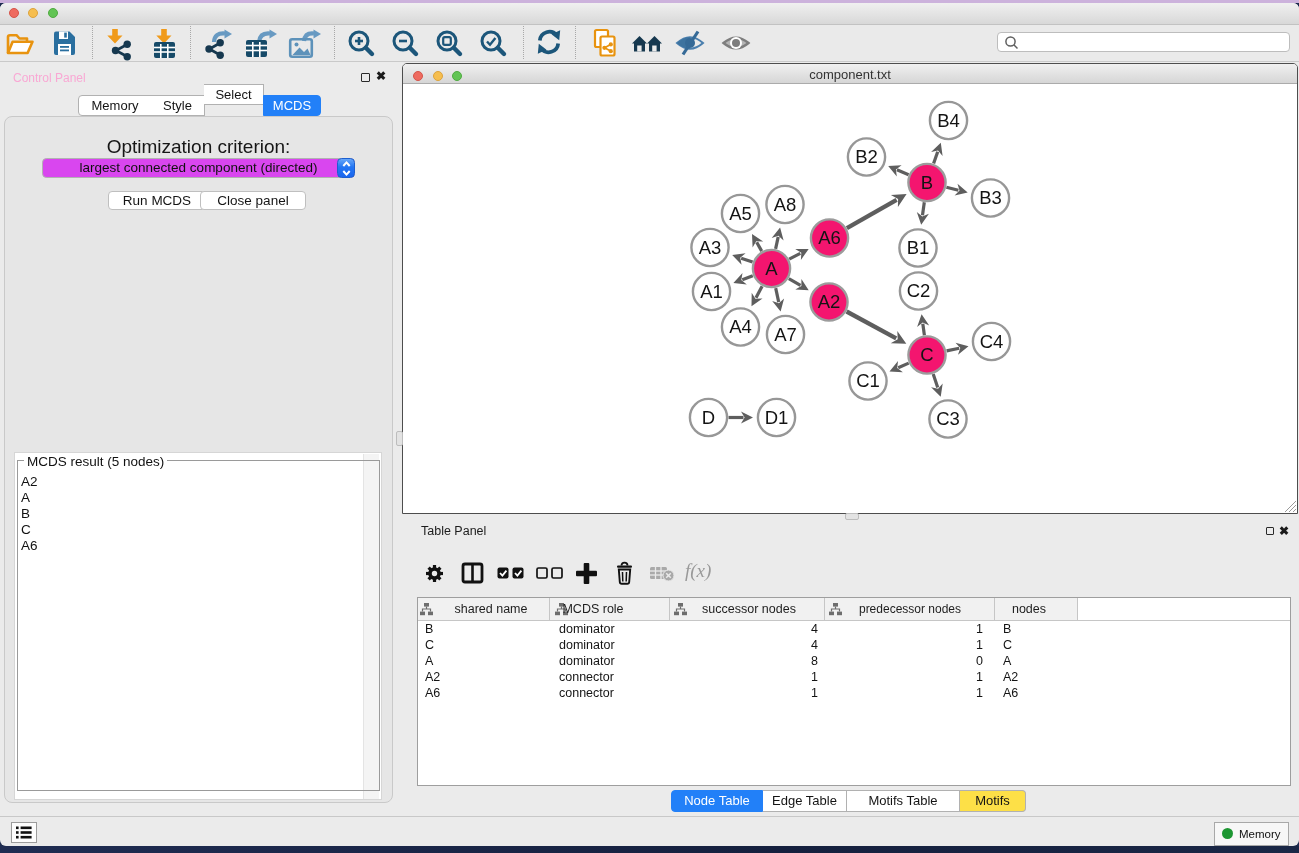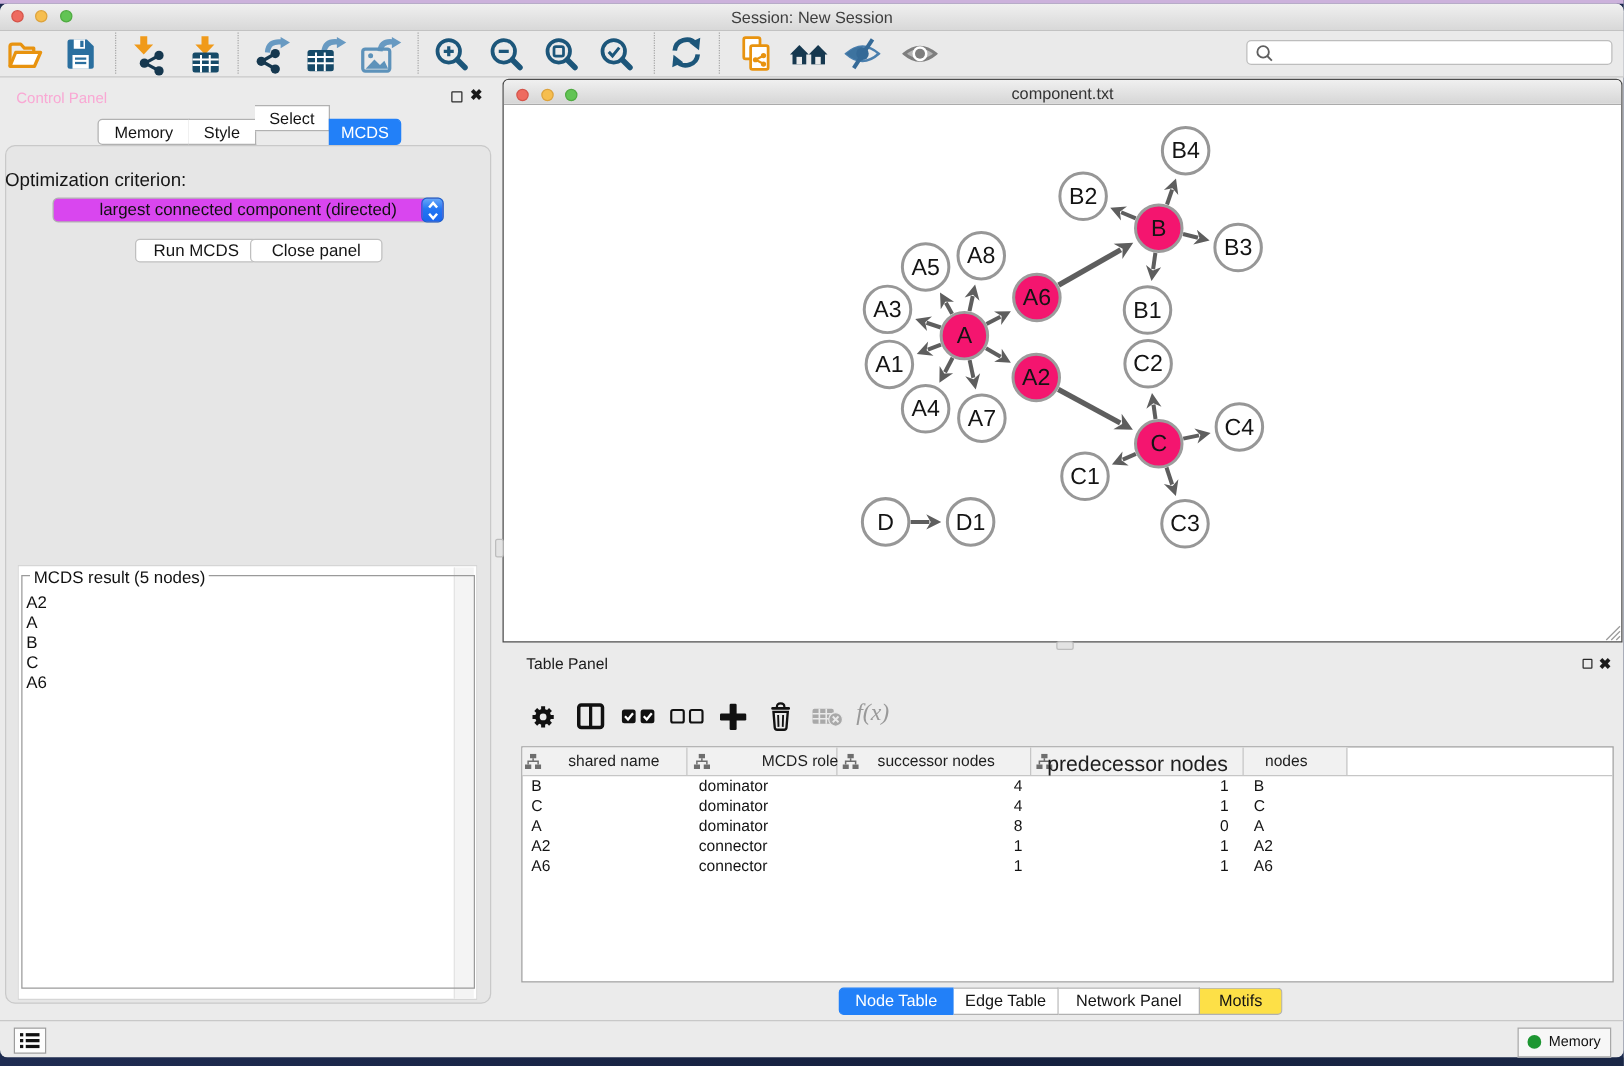--- a/index.html
+++ b/index.html
@@ -12,36 +12,35 @@
 .toolbar{position:absolute;left:0;top:25px;width:1299px;height:37px;background:#eaeaea;border-bottom:1px solid #c9c9c9}
 .tsep{position:absolute;top:26px;height:33px;width:0;border-left:1px dotted #a8a8a8}
 .icon{position:absolute}
 .search{position:absolute;left:997px;top:32px;width:293px;height:20px;background:#fff;border:1px solid #bdbdbd;border-radius:4px}
 .cp-title{position:absolute;left:13px;top:71px;font-size:12px;color:#f9a8d4}
 .wbtn{position:absolute;width:9px;height:9px;border:1.5px solid #2a2a2a;border-radius:1px}
 .xbtn{position:absolute;font-size:12px;font-weight:bold;color:#1a1a1a}
 .tab{position:absolute;height:21px;background:#fff;border:1px solid #b1b1b1;font-size:13px;color:#141414;text-align:center;line-height:19px}
 .tabsel{background:#2280f8;border-color:#2280f8;color:#fff}
 .inpanel{position:absolute;left:4px;top:116px;width:389px;height:687px;background:#e6e6e6;border:1px solid #c9c9c9;border-radius:8px}
-.optlabel{position:absolute;left:4px;top:136px;width:389px;text-align:left;font-size:15px;color:#161616}
+.optlabel{position:absolute;left:4px;top:136px;width:389px;text-align:center;font-size:19px;color:#161616}
 .select{position:absolute;left:42px;top:158px;width:313px;height:20px;background:#d946ef;border:1px solid #b2b2b2;border-radius:4.5px;font-size:13.5px;color:#111;text-align:center;line-height:18px}
 .spin{position:absolute;right:-1px;top:-1px;width:18px;height:20px;border-radius:4.5px;background:linear-gradient(#66a6f8,#2376f3 45%,#1b66ee);border:0.5px solid #1c5fd0}
 .btn{position:absolute;height:19px;background:#fff;border:1px solid #bfbfbf;border-radius:4px;font-size:13.5px;color:#151515;text-align:center;line-height:17px}
 .listbox{position:absolute;left:14px;top:452px;width:368px;height:348px;background:#fff;border:1px solid #d6d6d6}
 .lscroll{position:absolute;right:2px;top:1px;width:16px;height:345px;background:#f4f4f4;border-left:1px solid #e4e4e4}
 .fieldset{position:absolute;left:17px;top:460px;width:363px;height:331px;border:1px solid #9a9a9a}
 .fleg{position:absolute;left:24px;top:454px;font-size:13.5px;color:#111;background:#fff;padding:0 3px}
 .litem{position:absolute;left:21px;font-size:13.5px;color:#111}
 </style></head><body>
 <div class="desktop">
 <div class="lav"></div>
 <div class="win"></div>
 <div class="navy"></div>
 <div class="titlebar">
- <div class="t">Session: New Session</div>
  <div class="light" style="left:8.5px;background:#ee6b60;border:0.5px solid #d5544a"></div>
  <div class="light" style="left:28px;background:#f6be4f;border:0.5px solid #dda33c"></div>
  <div class="light" style="left:47.5px;background:#62c454;border:0.5px solid #4fab41"></div>
 </div>
 <div class="toolbar"></div>
 <div class="tsep" style="left:92px"></div>
 <div class="tsep" style="left:190px"></div>
 <div class="tsep" style="left:334px"></div>
 <div class="tsep" style="left:523px"></div>
 <div class="tsep" style="left:575px"></div>
@@ -389,23 +388,23 @@
  <g fill="#6e6e6e">
         <rect x="4" y="0" width="5" height="3.6"></rect>
         <rect x="0" y="8.6" width="5" height="3.6"></rect>
         <rect x="8" y="8.6" width="5" height="3.6"></rect>
       </g>
  <g stroke="#6e6e6e" stroke-width="1.2" fill="none">
         <path d="M6.5 3.6 V6 M2.5 8.6 V6 H10.5 V8.6"></path>
       </g>
 </svg>
 <div style="position:absolute;left:401px;top:602px;width:180px;text-align:center;font-size:12.5px;color:#1e1e1e">shared name</div>
-<div style="position:absolute;left:550px;top:602px;width:180px;text-align:center;font-size:12.5px;color:#1e1e1e">MCDS role</div>
+<div style="position:absolute;left:503px;top:602px;width:180px;text-align:center;font-size:12.5px;color:#1e1e1e">MCDS role</div>
 <div style="position:absolute;left:659px;top:602px;width:180px;text-align:center;font-size:12.5px;color:#1e1e1e">successor nodes</div>
-<div style="position:absolute;left:820px;top:602px;width:180px;text-align:center;font-size:17px;color:#1e1e1e">predecessor nodes</div>
+<div style="position:absolute;left:820px;top:602px;width:180px;text-align:center;font-size:12px;color:#1e1e1e">predecessor nodes</div>
 <div style="position:absolute;left:939px;top:602px;width:180px;text-align:center;font-size:12.5px;color:#1e1e1e">nodes</div>
 <div style="position:absolute;left:425px;top:622px;font-size:12.5px;color:#141414">B</div>
 <div style="position:absolute;left:559px;top:622px;font-size:12.5px;color:#141414">dominator</div>
 <div style="position:absolute;left:718px;top:622px;width:100px;text-align:right;font-size:12.5px;color:#141414">4</div>
 <div style="position:absolute;left:883px;top:622px;width:100px;text-align:right;font-size:12.5px;color:#141414">1</div>
 <div style="position:absolute;left:1003px;top:622px;font-size:12.5px;color:#141414">B</div>
 <div style="position:absolute;left:425px;top:638px;font-size:12.5px;color:#141414">C</div>
 <div style="position:absolute;left:559px;top:638px;font-size:12.5px;color:#141414">dominator</div>
 <div style="position:absolute;left:718px;top:638px;width:100px;text-align:right;font-size:12.5px;color:#141414">4</div>
 <div style="position:absolute;left:883px;top:638px;width:100px;text-align:right;font-size:12.5px;color:#141414">1</div>
@@ -420,21 +419,21 @@
 <div style="position:absolute;left:718px;top:670px;width:100px;text-align:right;font-size:12.5px;color:#141414">1</div>
 <div style="position:absolute;left:883px;top:670px;width:100px;text-align:right;font-size:12.5px;color:#141414">1</div>
 <div style="position:absolute;left:1003px;top:670px;font-size:12.5px;color:#141414">A2</div>
 <div style="position:absolute;left:425px;top:686px;font-size:12.5px;color:#141414">A6</div>
 <div style="position:absolute;left:559px;top:686px;font-size:12.5px;color:#141414">connector</div>
 <div style="position:absolute;left:718px;top:686px;width:100px;text-align:right;font-size:12.5px;color:#141414">1</div>
 <div style="position:absolute;left:883px;top:686px;width:100px;text-align:right;font-size:12.5px;color:#141414">1</div>
 <div style="position:absolute;left:1003px;top:686px;font-size:12.5px;color:#141414">A6</div>
 <div style="position:absolute;left:671px;top:790px;width:92px;height:22px;border-radius:4px 0 0 4px;background:#2280f8;border:1px solid #2280f8;color:#fff;font-size:13px;text-align:center;line-height:20px">Node Table</div>
 <div style="position:absolute;left:763px;top:790px;width:84px;height:22px;background:#fff;border:1px solid #b1b1b1;color:#141414;border-left:none;font-size:13px;text-align:center;line-height:20px">Edge Table</div>
-<div style="position:absolute;left:847px;top:790px;width:113px;height:22px;background:#fff;border:1px solid #b1b1b1;color:#141414;border-left:none;font-size:13px;text-align:center;line-height:20px">Network Panel</div>
+<div style="position:absolute;left:847px;top:790px;width:113px;height:22px;background:#fff;border:1px solid #b1b1b1;color:#141414;border-left:none;font-size:13px;text-align:center;line-height:20px">Motifs Table</div>
 <div style="position:absolute;left:960px;top:790px;width:66px;height:22px;border-radius:0 4px 4px 0;background:#fde047;border:1px solid #b1b1b1;color:#141414;border-left:none;font-size:13px;text-align:center;line-height:20px">Motifs</div>
 <div style="position:absolute;left:0px;top:816px;width:1299px;height:1px;background:#c8c8c8"></div>
 <div style="position:absolute;left:11px;top:822px;width:26px;height:21px;background:#fdfdfd;border:1px solid #9c9c9c"></div>
 <svg style="position:absolute;left:16px;top:826px" width="16" height="13">
  <g fill="#111">
         <rect x="0" y="0.5" width="2.6" height="2.6"></rect>
         <rect x="0" y="5.2" width="2.6" height="2.6"></rect>
         <rect x="0" y="9.9" width="2.6" height="2.6"></rect>
  <rect x="4.6" y="0.5" width="11" height="2.6"></rect>
         <rect x="4.6" y="5.2" width="11" height="2.6"></rect>

